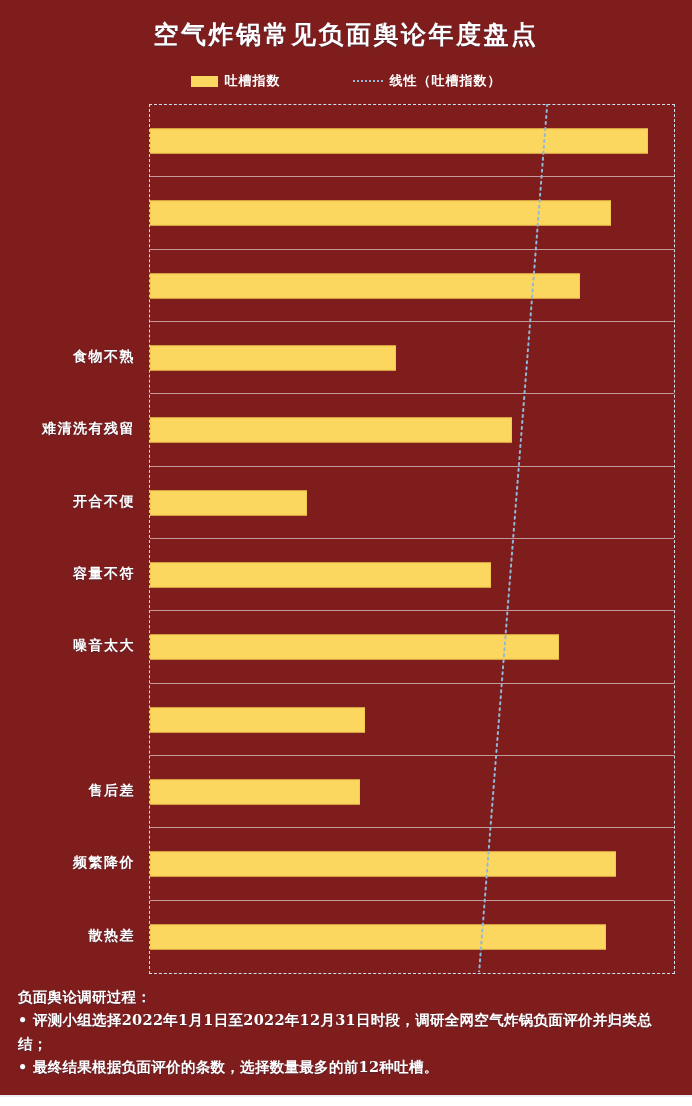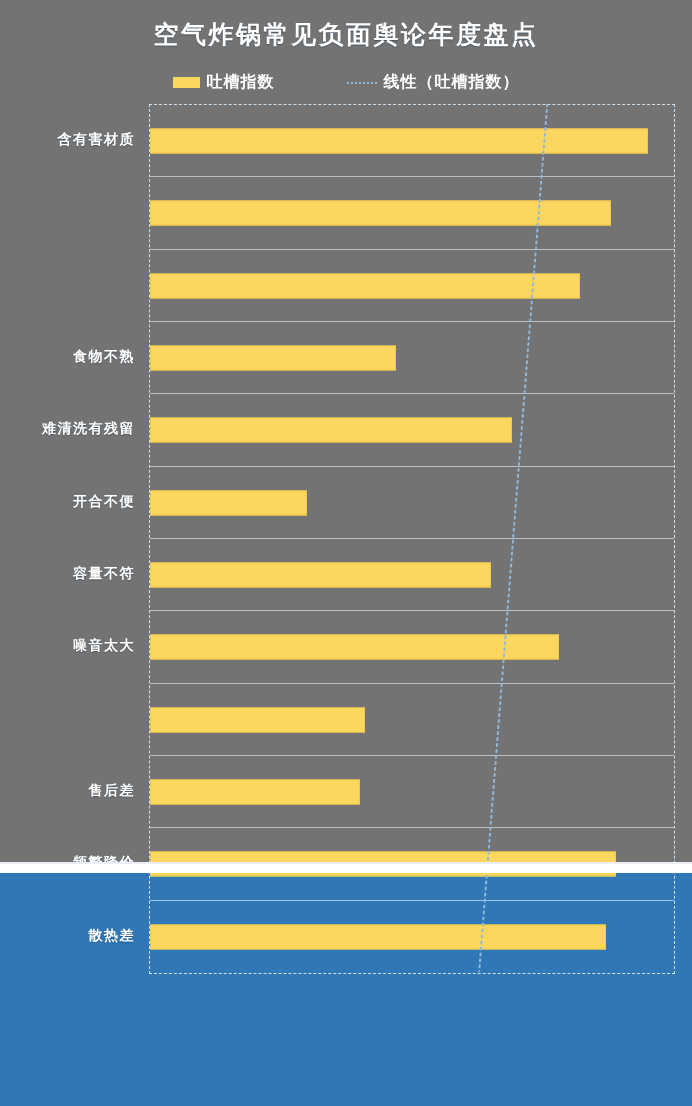--- a/index.html
+++ b/index.html
@@ -10,22 +10,22 @@
     width: 692px;
     height: 1106px;
     background: #2f77b5;
     font-family: "Liberation Sans", sans-serif;
     overflow: hidden;
     position: relative;
   }
   #page {
     position: relative;
     width: 692px;
-    height: 873px;
-    background: #737373;
+    height: 1106px;
+    background: #7f1d1d;
     box-sizing: border-box;
     padding-left: 44px;
   }
   
   #chart-title {
     position: absolute;
     left: 0;
     top: 18px;
     width: 692px;
     text-align: center;
@@ -40,21 +40,21 @@
   #legend {
     position: absolute;
     top: 72px;
     left: 0;
     width: 692px;
     display: flex;
     justify-content: center;
     align-items: center;
     gap: 72px;
     color: #ffffff;
-    font-size: 16px;
+    font-size: 13px;
     font-weight: bold;
     letter-spacing: 1px;
     font-family: "DejaVu Serif", "Liberation Serif", serif;
   }
   .legend-item {
     display: flex;
     align-items: center;
     gap: 7px;
   }
   .legend-swatch {
@@ -190,21 +190,20 @@
       <span class="legend-swatch"></span>
       <span>吐槽指数</span>
     </div>
     <div class="legend-item">
       <span class="legend-dots"></span>
       <span>线性（吐槽指数）</span>
     </div>
   </div>
 
   <div id="labels-col">
-      <div class="label-cell" style="top: 0px; height: 72.3333px;">含有害材质</div>
       <div class="label-cell" style="top: 217px; height: 72.3333px;">食物不熟</div>
       <div class="label-cell" style="top: 289.333px; height: 72.3333px;">难清洗有残留</div>
       <div class="label-cell" style="top: 361.667px; height: 72.3333px;">开合不便</div>
       <div class="label-cell" style="top: 434px; height: 72.3333px;">容量不符</div>
       <div class="label-cell" style="top: 506.333px; height: 72.3333px;">噪音太大</div>
       <div class="label-cell" style="top: 651px; height: 72.3333px;">售后差</div>
       <div class="label-cell" style="top: 723.333px; height: 72.3333px;">频繁降价</div>
       <div class="label-cell" style="top: 795.667px; height: 72.3333px;">散热差</div>
     </div>
 
@@ -257,17 +256,22 @@
         <div class="cat-row" style="top: 795.667px; height: 72.3333px;">
           <div class="bar" title="散热差: 87" style="width: 455.88px; background: rgb(252, 215, 96);"></div>
         </div>
       </div>
   </div>
 
   <svg id="trendline-svg" viewBox="0 0 524 868" preserveAspectRatio="none">
     <line id="trend-line" x1="398.24" y1="0" x2="330.12" y2="868" stroke="#8fb8da" stroke-width="2" stroke-dasharray="2 4" stroke-linecap="round"></line>
   </svg>
 
+  <div id="footer">
+    <span class="fline">负面舆论调研过程：</span>
+    <span class="fline">• 评测小组选择2022年1月1日至2022年12月31日时段，调研全网空气炸锅负面评价并归类总结；</span>
+    <span class="fline">• 最终结果根据负面评价的条数，选择数量最多的前12种吐槽。</span>
+  </div>
 
   <div id="bottom-strip-inner"></div>
   <div id="bottom-strip"></div>
 
 </div>
 
 </body></html>

